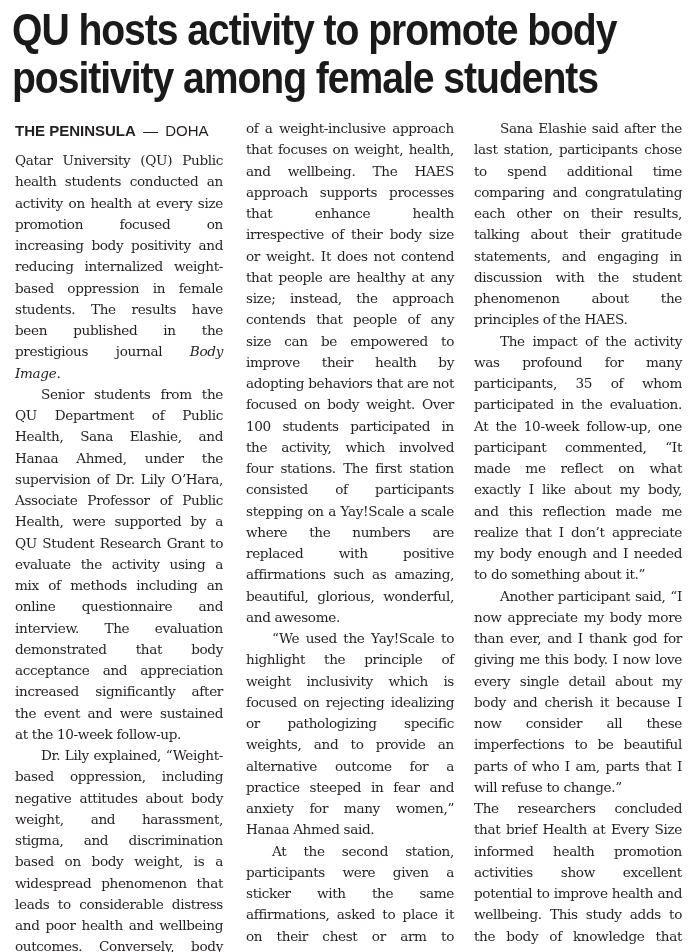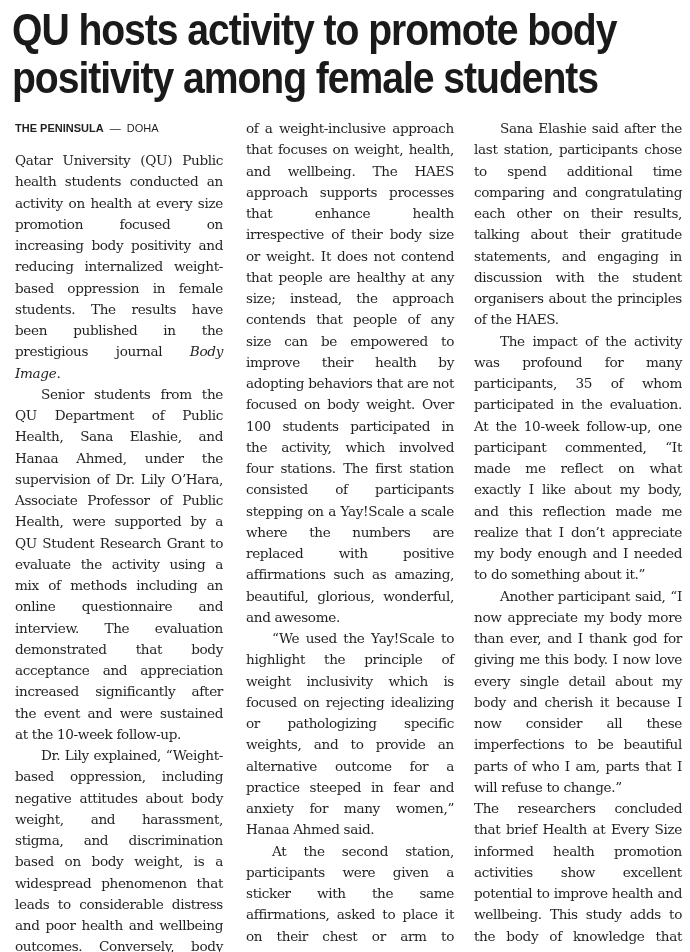--- a/index.html
+++ b/index.html
@@ -18,21 +18,21 @@
     text-align:justify; color:#231f20;
     letter-spacing:-0.35px;
   }
   .col p { margin:0; }
   .col p.indent { text-indent:26px; }
   #col1 { left:15px; top:150px; }
   #col2 { left:246px; top:118px; }
   #col3 { left:474px; top:118px; }
   .byline {
     position:absolute; left:15px; top:122px;
-    font-family:"Liberation Sans", sans-serif; font-size:11px; color:#231f20;
+    font-family:"Liberation Sans", sans-serif; font-size:15px; color:#231f20;
   }
   .byline .pub { font-weight:bold; }
   .byline .sep { margin:0 3px; }
   em { font-style:italic; }
 </style>
 </head>
 <body>
 
 <h1 class="headline" style="margin:0;">
   <span class="hl-line">QU hosts activity to promote body</span>
@@ -52,17 +52,17 @@
 
 </div>
 
 <div class="col" id="col2">
   <p>of a weight-inclusive approach that focuses on weight, health, and wellbeing. The HAES approach supports processes that enhance health irrespective of their body size or weight. It does not contend that people are healthy at any size; instead, the approach contends that people of any size can be empowered to improve their health by adopting behaviors that are not focused on body weight. Over 100 students participated in the activity, which involved four stations. The first station consisted of participants stepping on a Yay!Scale a scale where the numbers are replaced with positive affirmations such as amazing, beautiful, glorious, wonderful, and awesome.</p>
   <p class="indent">“We used the Yay!Scale to highlight the principle of weight inclusivity which is focused on rejecting idealizing or pathologizing specific weights, and to provide an alternative outcome for a practice steeped in fear and anxiety for many women,” Hanaa Ahmed said.</p>
   <p class="indent">At the second station, participants were given a sticker with the same affirmations, asked to place it on their chest or arm to reinforce and extend the impact of the positive affirmation, and display to other participants a wide variety of complements. At the third station, participants had their instant photos taken with the stickers visible. At the fourth station, participants were given a postcard to stick their photos and write three things they are</p>
 </div>
 
 <div class="col" id="col3">
-  <p class="indent">Sana Elashie said after the last station, participants chose to spend additional time comparing and congratulating each other on their results, talking about their gratitude statements, and engaging in discussion with the student organisers about the principles of the HAES.</p>
+  <p class="indent">Sana Elashie said after the last station, participants chose to spend additional time comparing and congratulating each other on their results, talking about their gratitude statements, and engaging in discussion with the student phenomenon about the principles of the HAES.</p>
   <p class="indent">The impact of the activity was profound for many participants, 35 of whom participated in the evaluation. At the 10-week follow-up, one participant commented, “It made me reflect on what exactly I like about my body, and this reflection made me realize that I don’t appreciate my body enough and I needed to do something about it.”</p>
   <p class="indent">Another participant said, “I now appreciate my body more than ever, and I thank god for giving me this body. I now love every single detail about my body and cherish it because I now consider all these imperfections to be beautiful parts of who I am, parts that I will refuse to change.”</p>
   <p>The researchers concluded that brief Health at Every Size informed health promotion activities show excellent potential to improve health and wellbeing. This study adds to the body of knowledge that HAES-informed approaches are more effective in improving physiological, psychological, and behavioral factors than weight loss treatments.</p>
 </div>
 
 </body></html>

